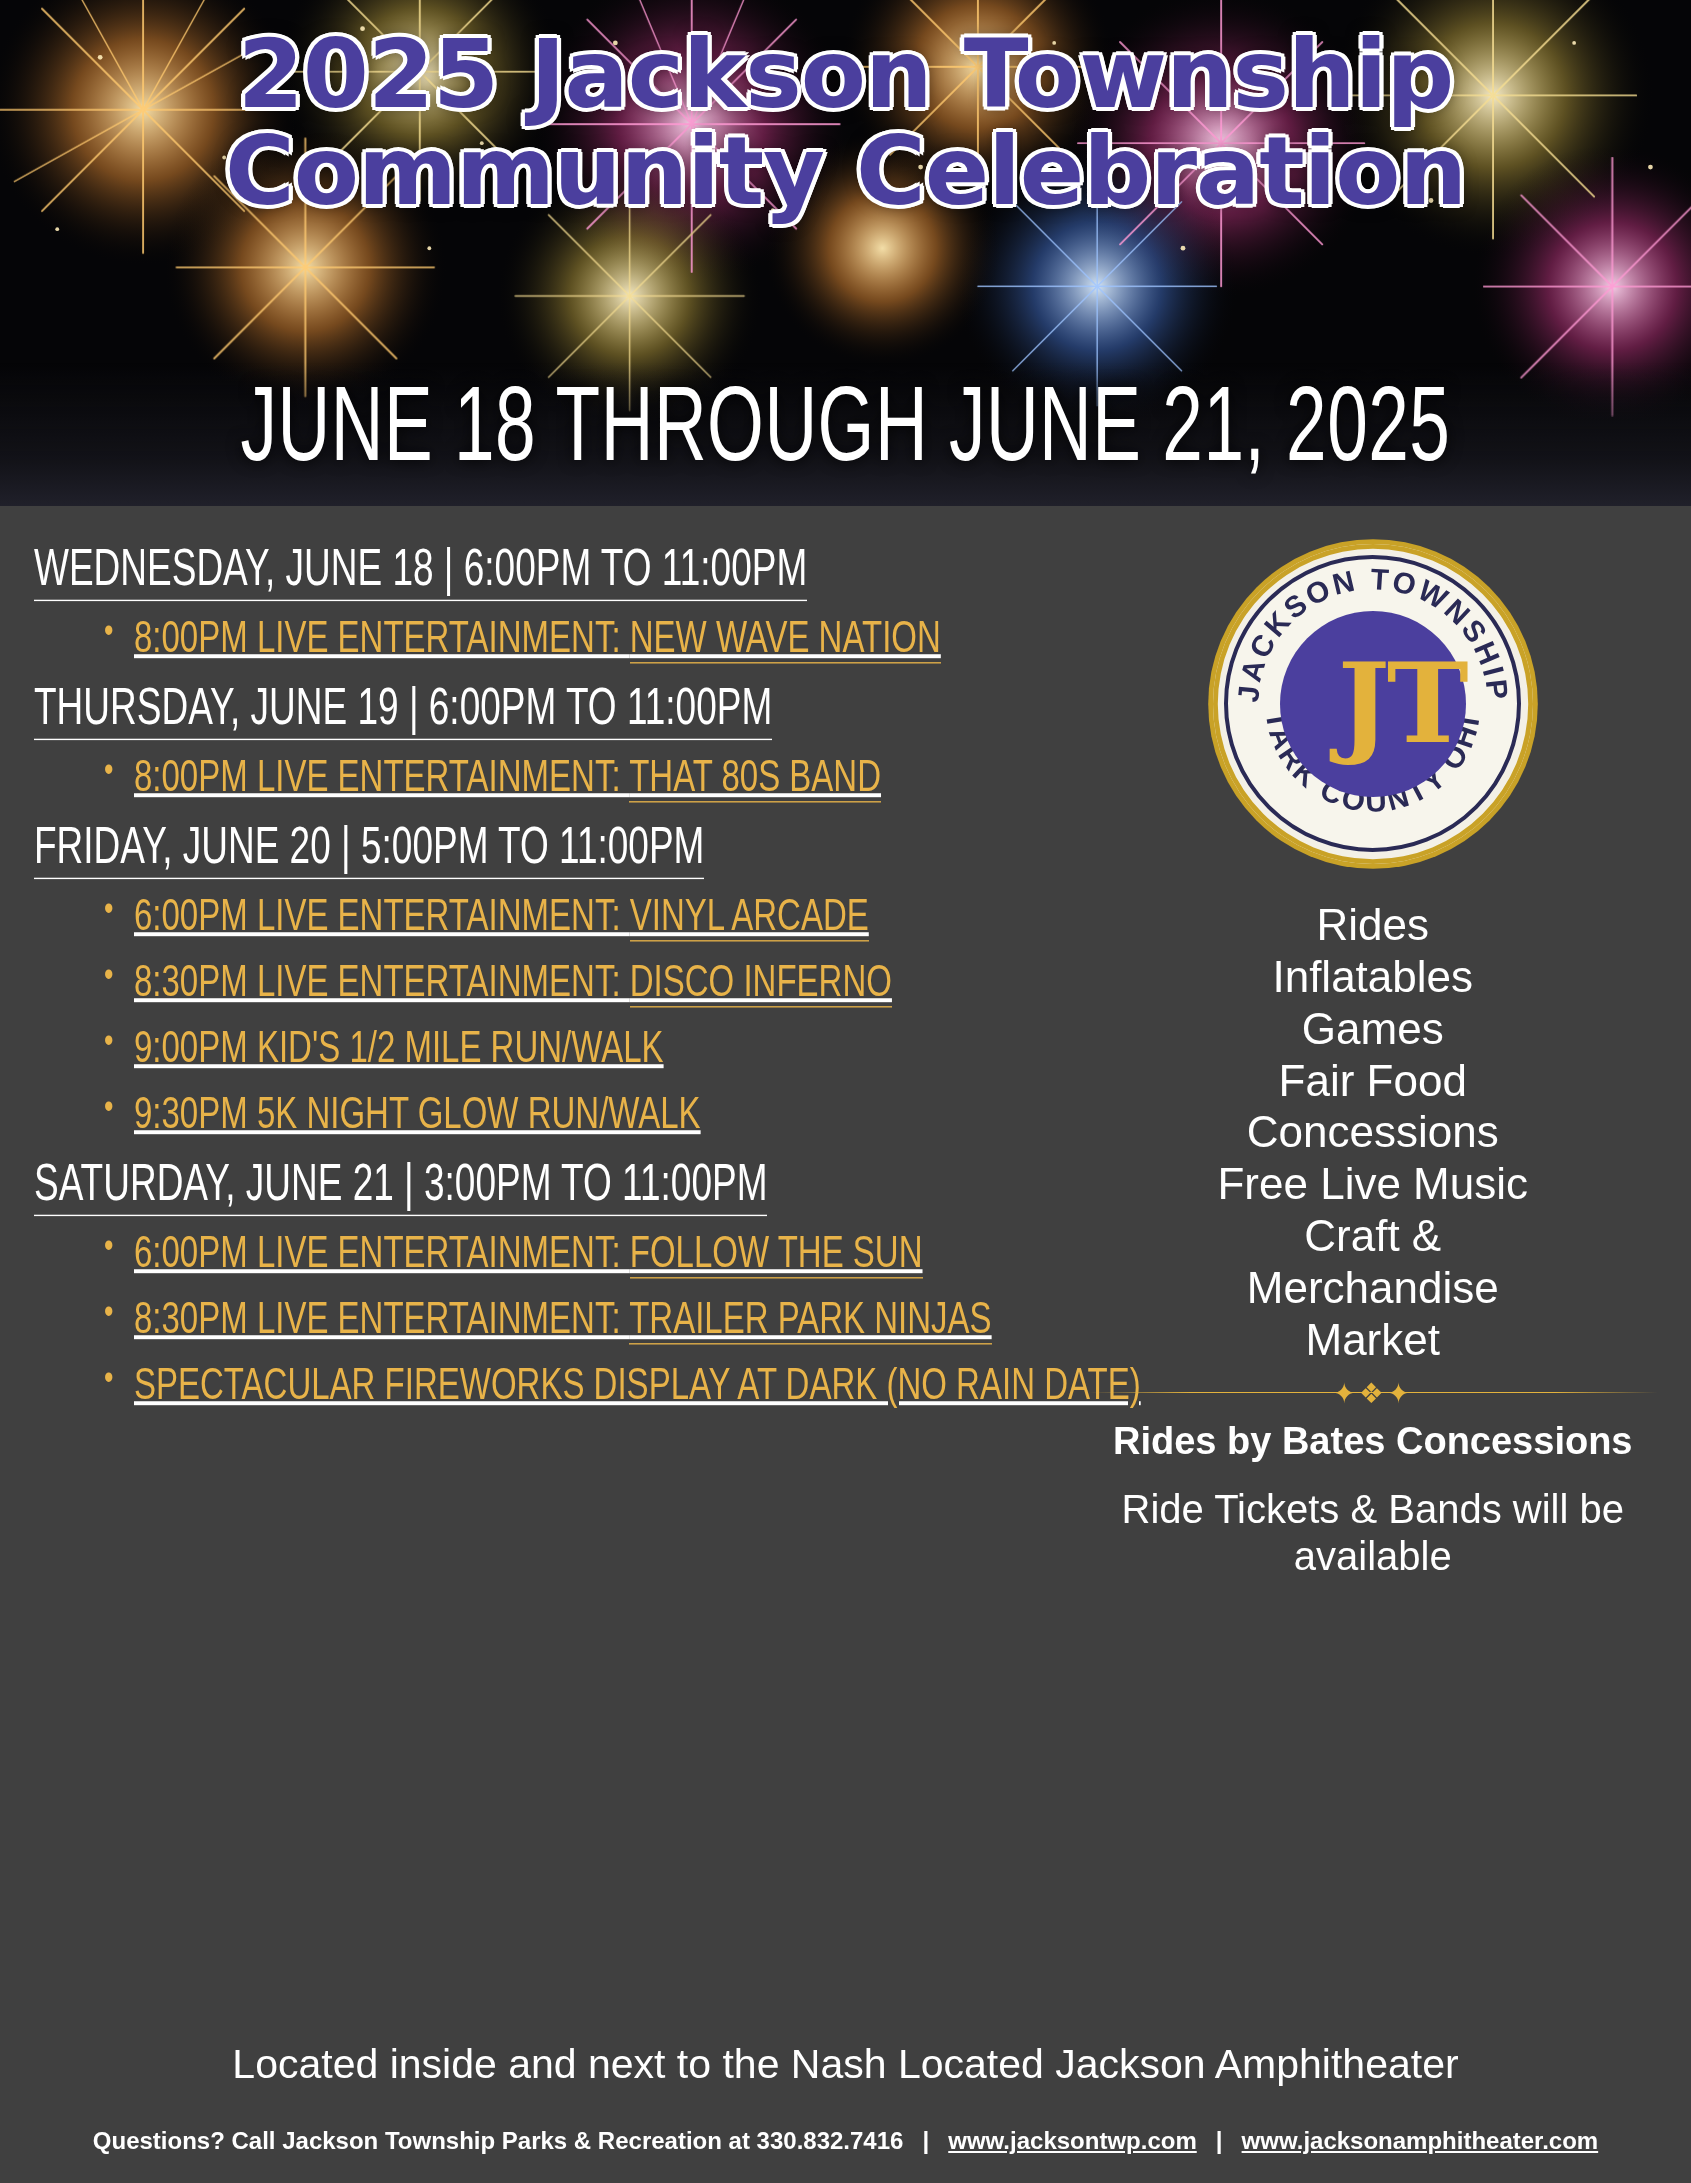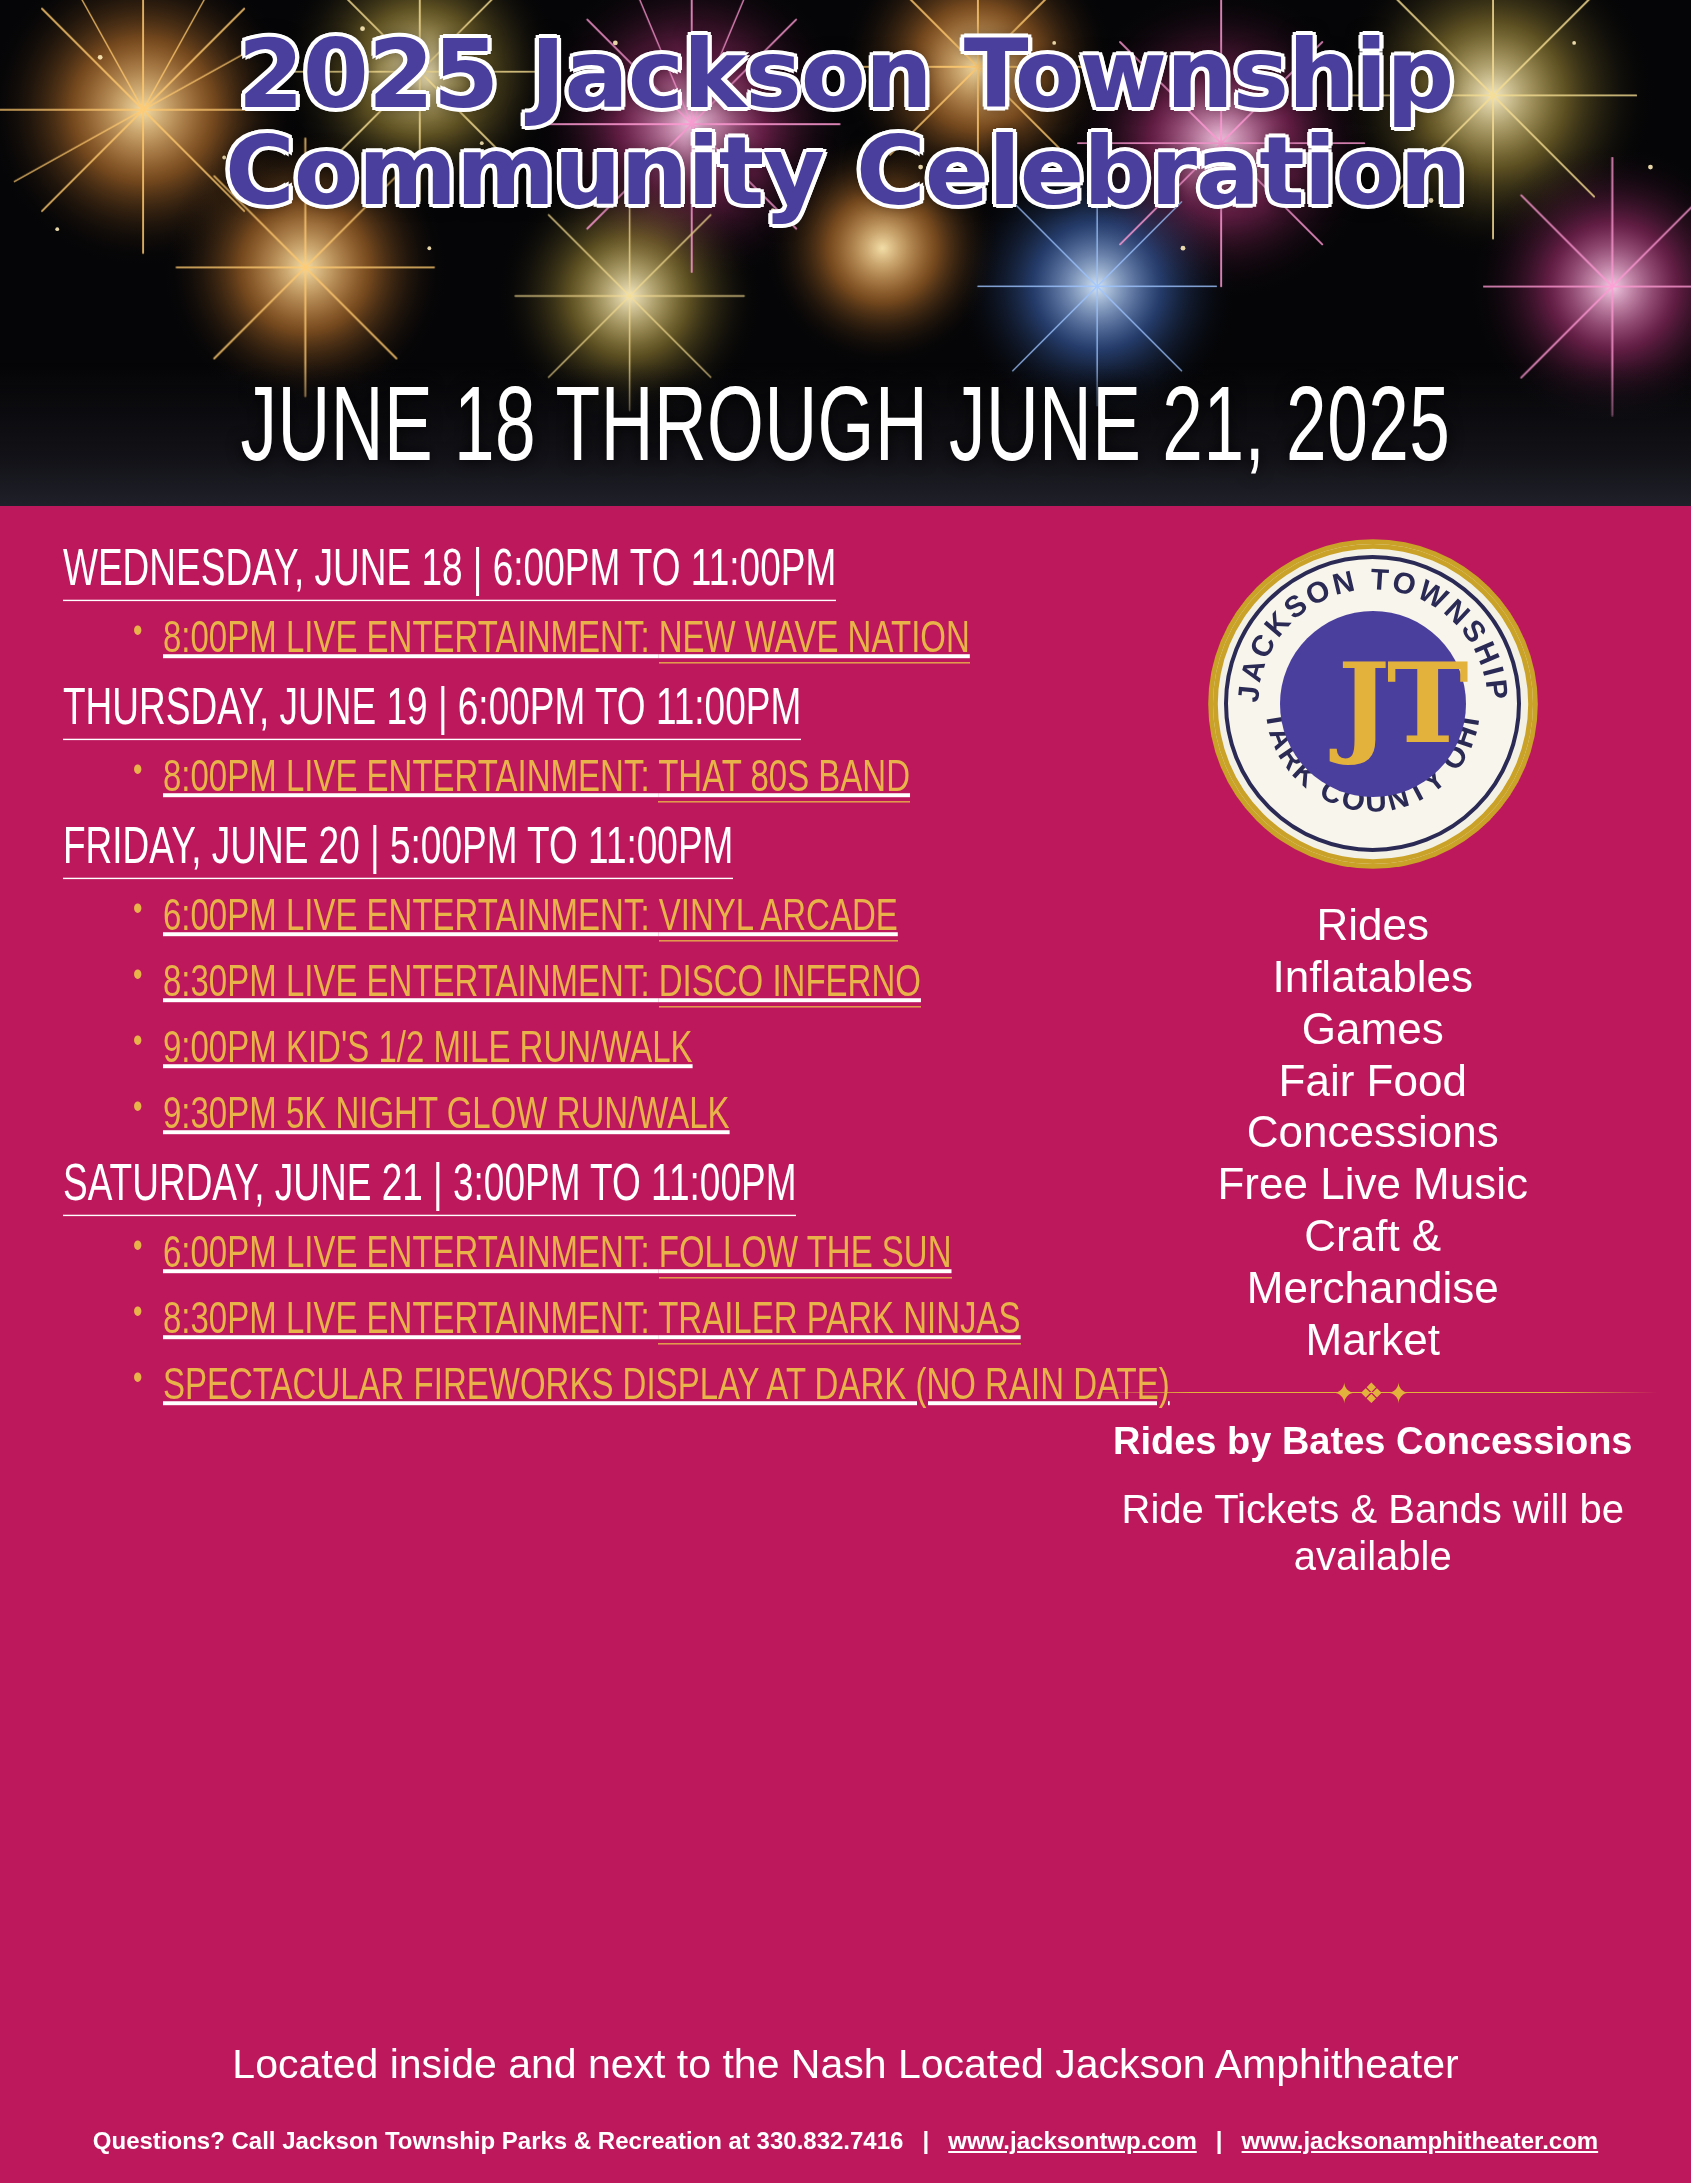--- a/index.html
+++ b/index.html
@@ -13,21 +13,21 @@
     font-family: "Liberation Sans", sans-serif;
     color: #ffffff;
     overflow: hidden;
     position: relative;
   }
 
   .poster {
     position: relative;
     width: 1691px;
     height: 2183px;
-    background: #be185d;
+    background: #404040;
     overflow: hidden;
   }
 
   
   .header {
     position: relative;
     width: 100%;
     height: 506px;
     background: #000000;
     overflow: hidden;
@@ -89,21 +89,21 @@
   
   .content {
     position: relative;
     display: flex;
     padding: 33px 0 0 0;
     height: 1565px;
     box-sizing: border-box;
   }
   .left-col {
     width: 1078px;
-    padding-left: 63px;
+    padding-left: 34px;
     box-sizing: border-box;
   }
   .right-col {
     width: 613px;
     padding: 0 33px 0 9.5px;
     box-sizing: border-box;
     text-align: center;
   }
 
   

